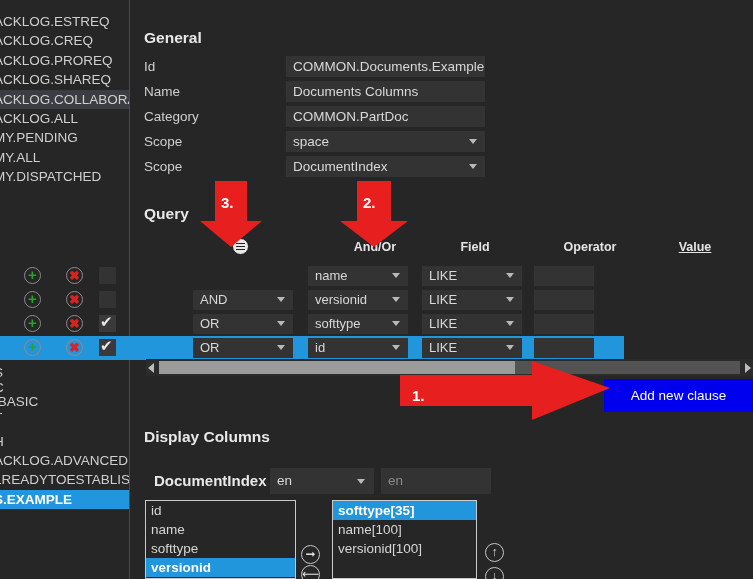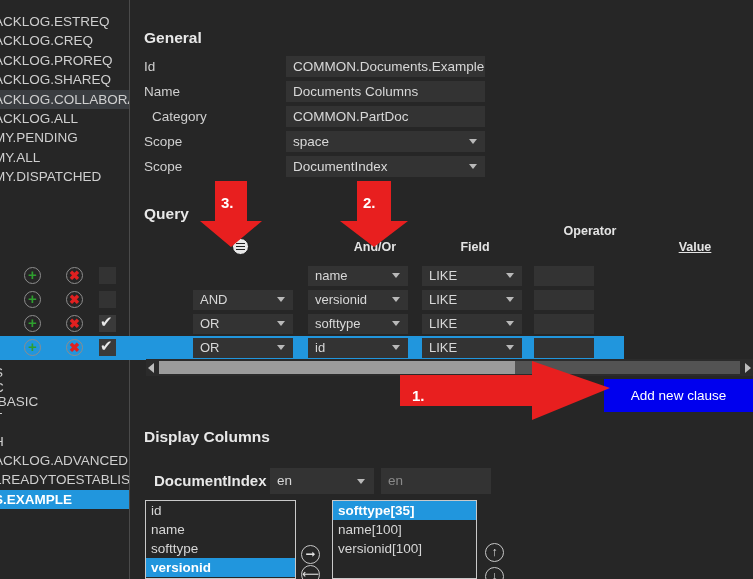--- a/index.html
+++ b/index.html
@@ -164,42 +164,42 @@
 
   <div id="main"></div>
 
   <div class="section-title" style="left:144px; top:29px;">General</div>
 
   <div id="general-fields">
       <div class="form-label" style="left: 144px; top: 57px;">Id</div>
       <div class="field" style="left: 286px; top: 56px; width: 199px;">COMMON.Documents.Example</div>
       <div class="form-label" style="left: 144px; top: 82px;">Name</div>
       <div class="field" style="left: 286px; top: 81px; width: 199px;">Documents Columns</div>
-      <div class="form-label" style="left: 152px; top: 107px;">Category</div>
+      <div class="form-label" style="left: 144px; top: 107px;">Category</div>
       <div class="field" style="left: 286px; top: 106px; width: 199px;">COMMON.PartDoc</div>
       <div class="form-label" style="left: 144px; top: 132px;">Scope</div>
       <div class="field sel" style="left: 286px; top: 131px; width: 199px;">space</div>
       <div class="caret" style="left: 469px; top: 139px;"></div>
       <div class="form-label" style="left: 144px; top: 157px;">Scope</div>
       <div class="field sel" style="left: 286px; top: 156px; width: 199px;">DocumentIndex</div>
       <div class="caret" style="left: 469px; top: 164px;"></div>
     </div>
 
   <div class="section-title" style="left:144px; top:205px;">Query</div>
 
   <div id="grid-menu-icon">
     <div class="bar" style="top:4px;"></div>
     <div class="bar" style="top:7px;"></div>
     <div class="bar" style="top:10px;"></div>
   </div>
 
   <div id="query-headers">
       <div class="col-head" style="left: 330px; top: 240px; width: 90px;">And/Or</div>
       <div class="col-head" style="left: 440px; top: 240px; width: 70px;">Field</div>
-      <div class="col-head" style="left: 545px; top: 224px; width: 90px;">Operator</div>
+      <div class="col-head" style="left: 545px; top: 240px; width: 90px;">Operator</div>
       <div class="col-head" style="left: 665px; top: 240px; width: 60px; text-decoration: underline;">Value</div>
     </div>
   <div id="query-rows">
       <div class="qrow" style="top: 264px;">
         <div class="circ-btn plus" style="left: 24px; top: 3px;">
           <span class="glyph">+</span>
         </div>
         <div class="circ-btn delx" style="left: 66px; top: 3px;">
           <span class="glyph">✖</span>
         </div>

